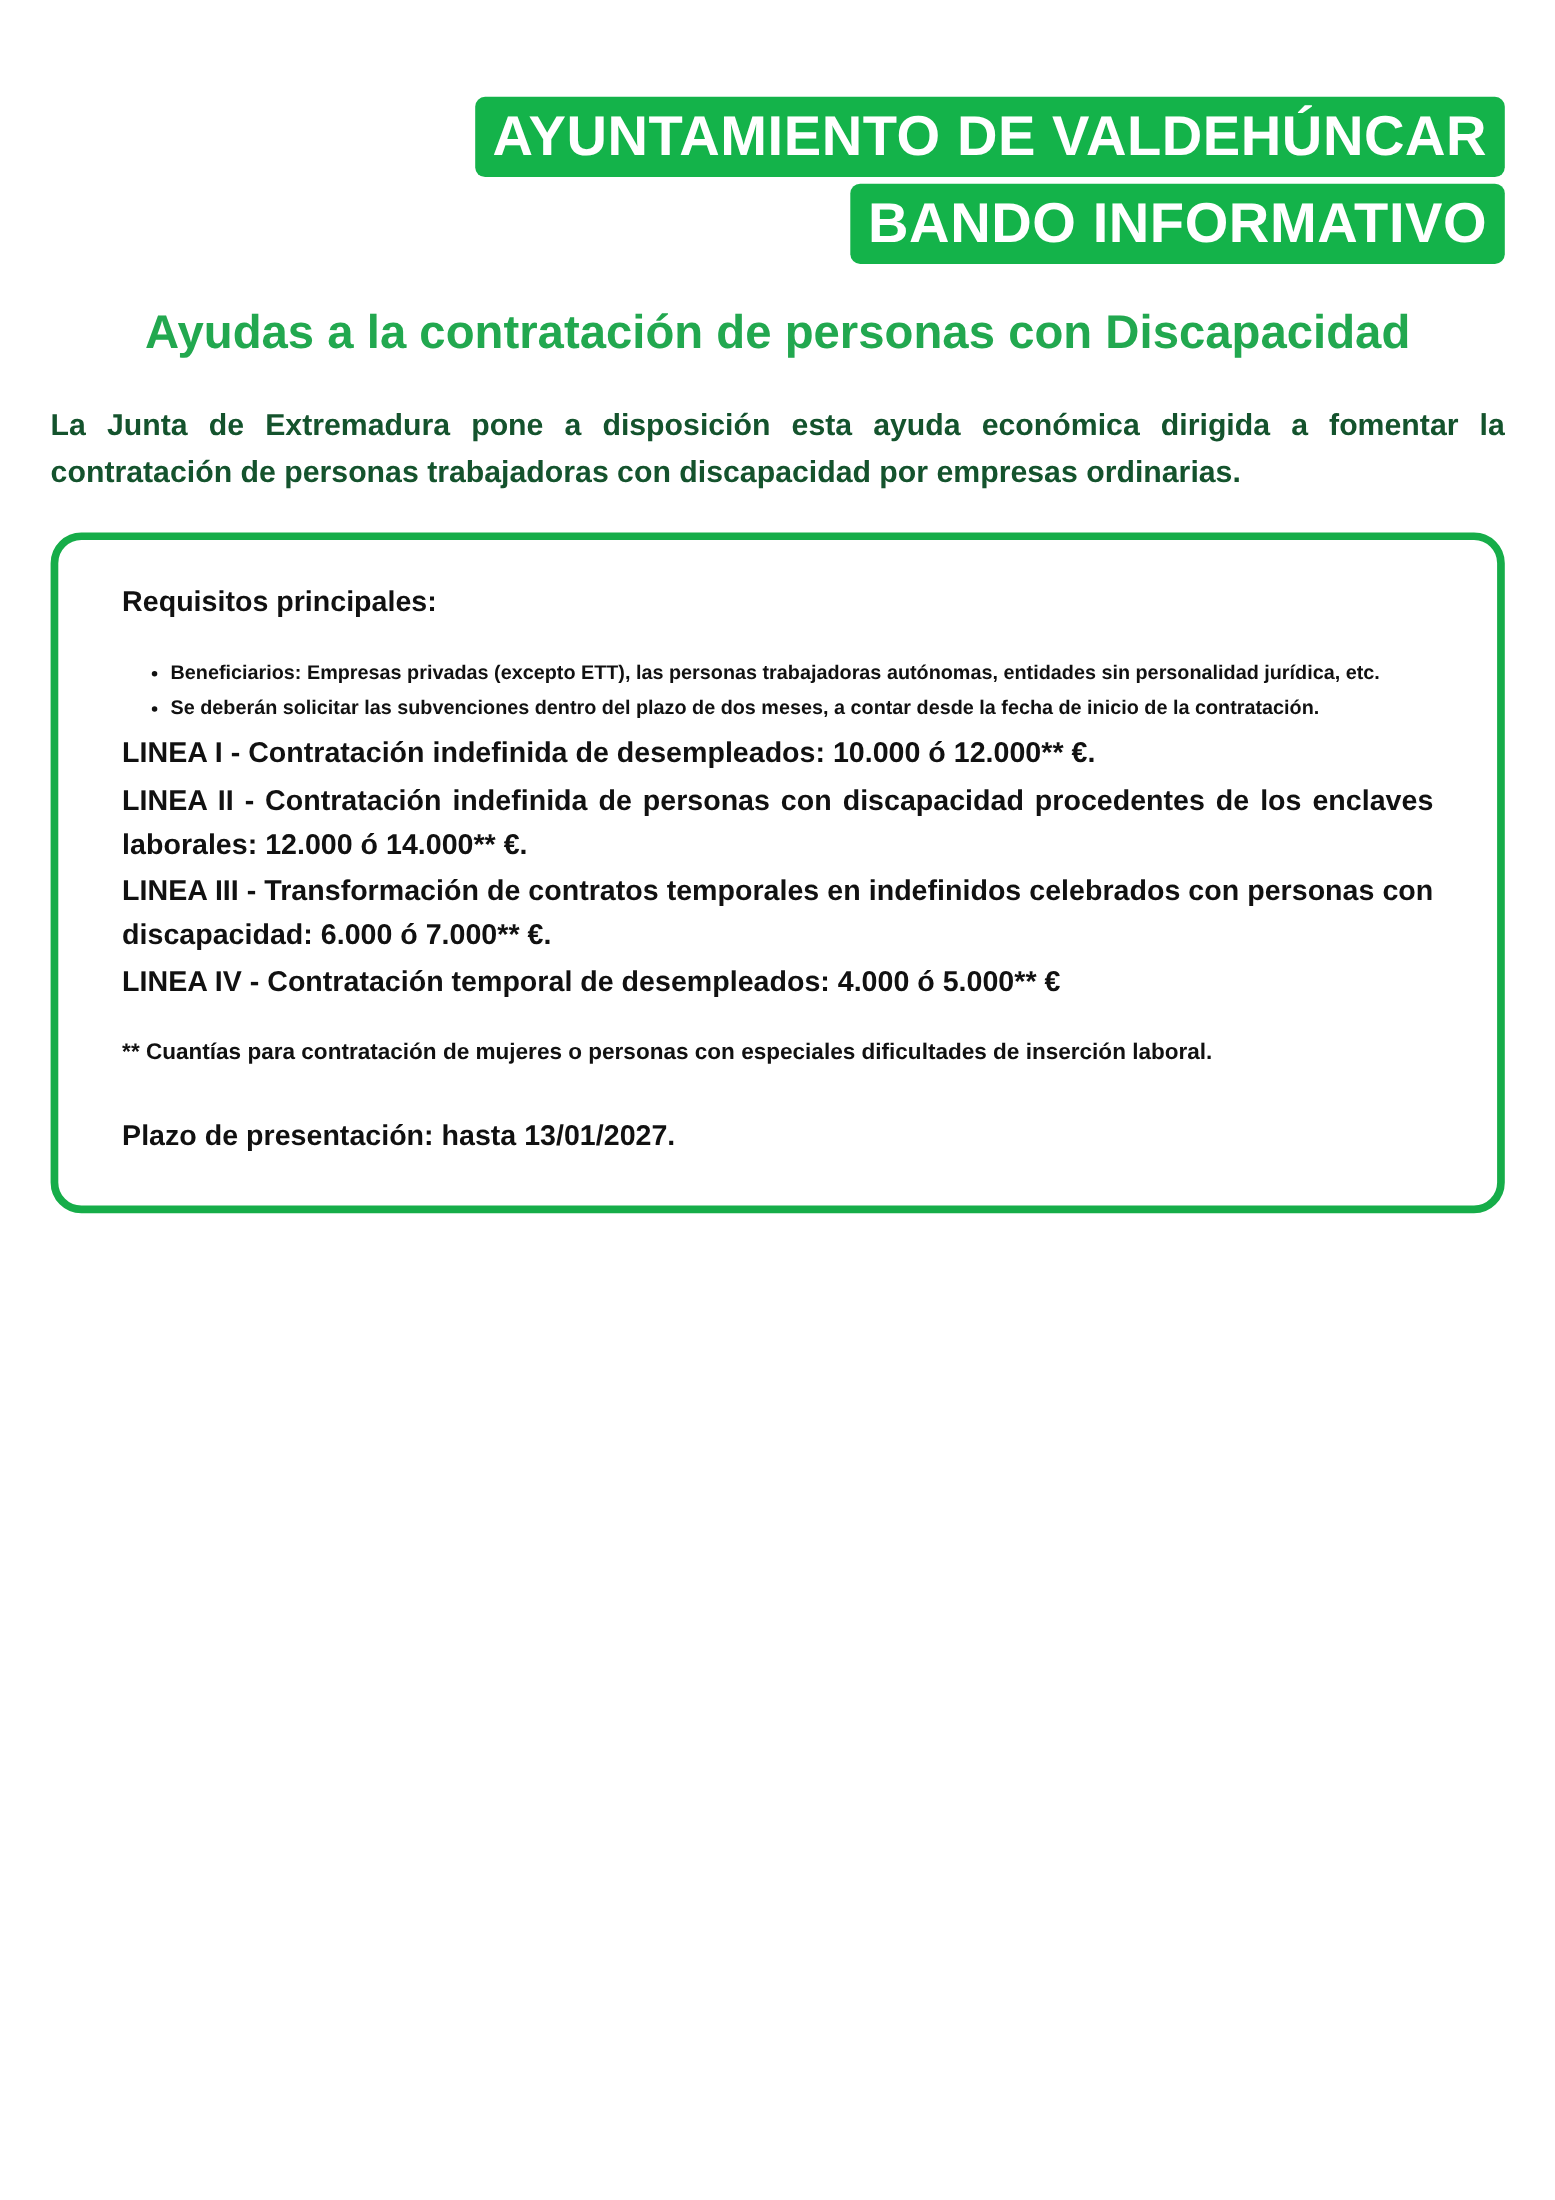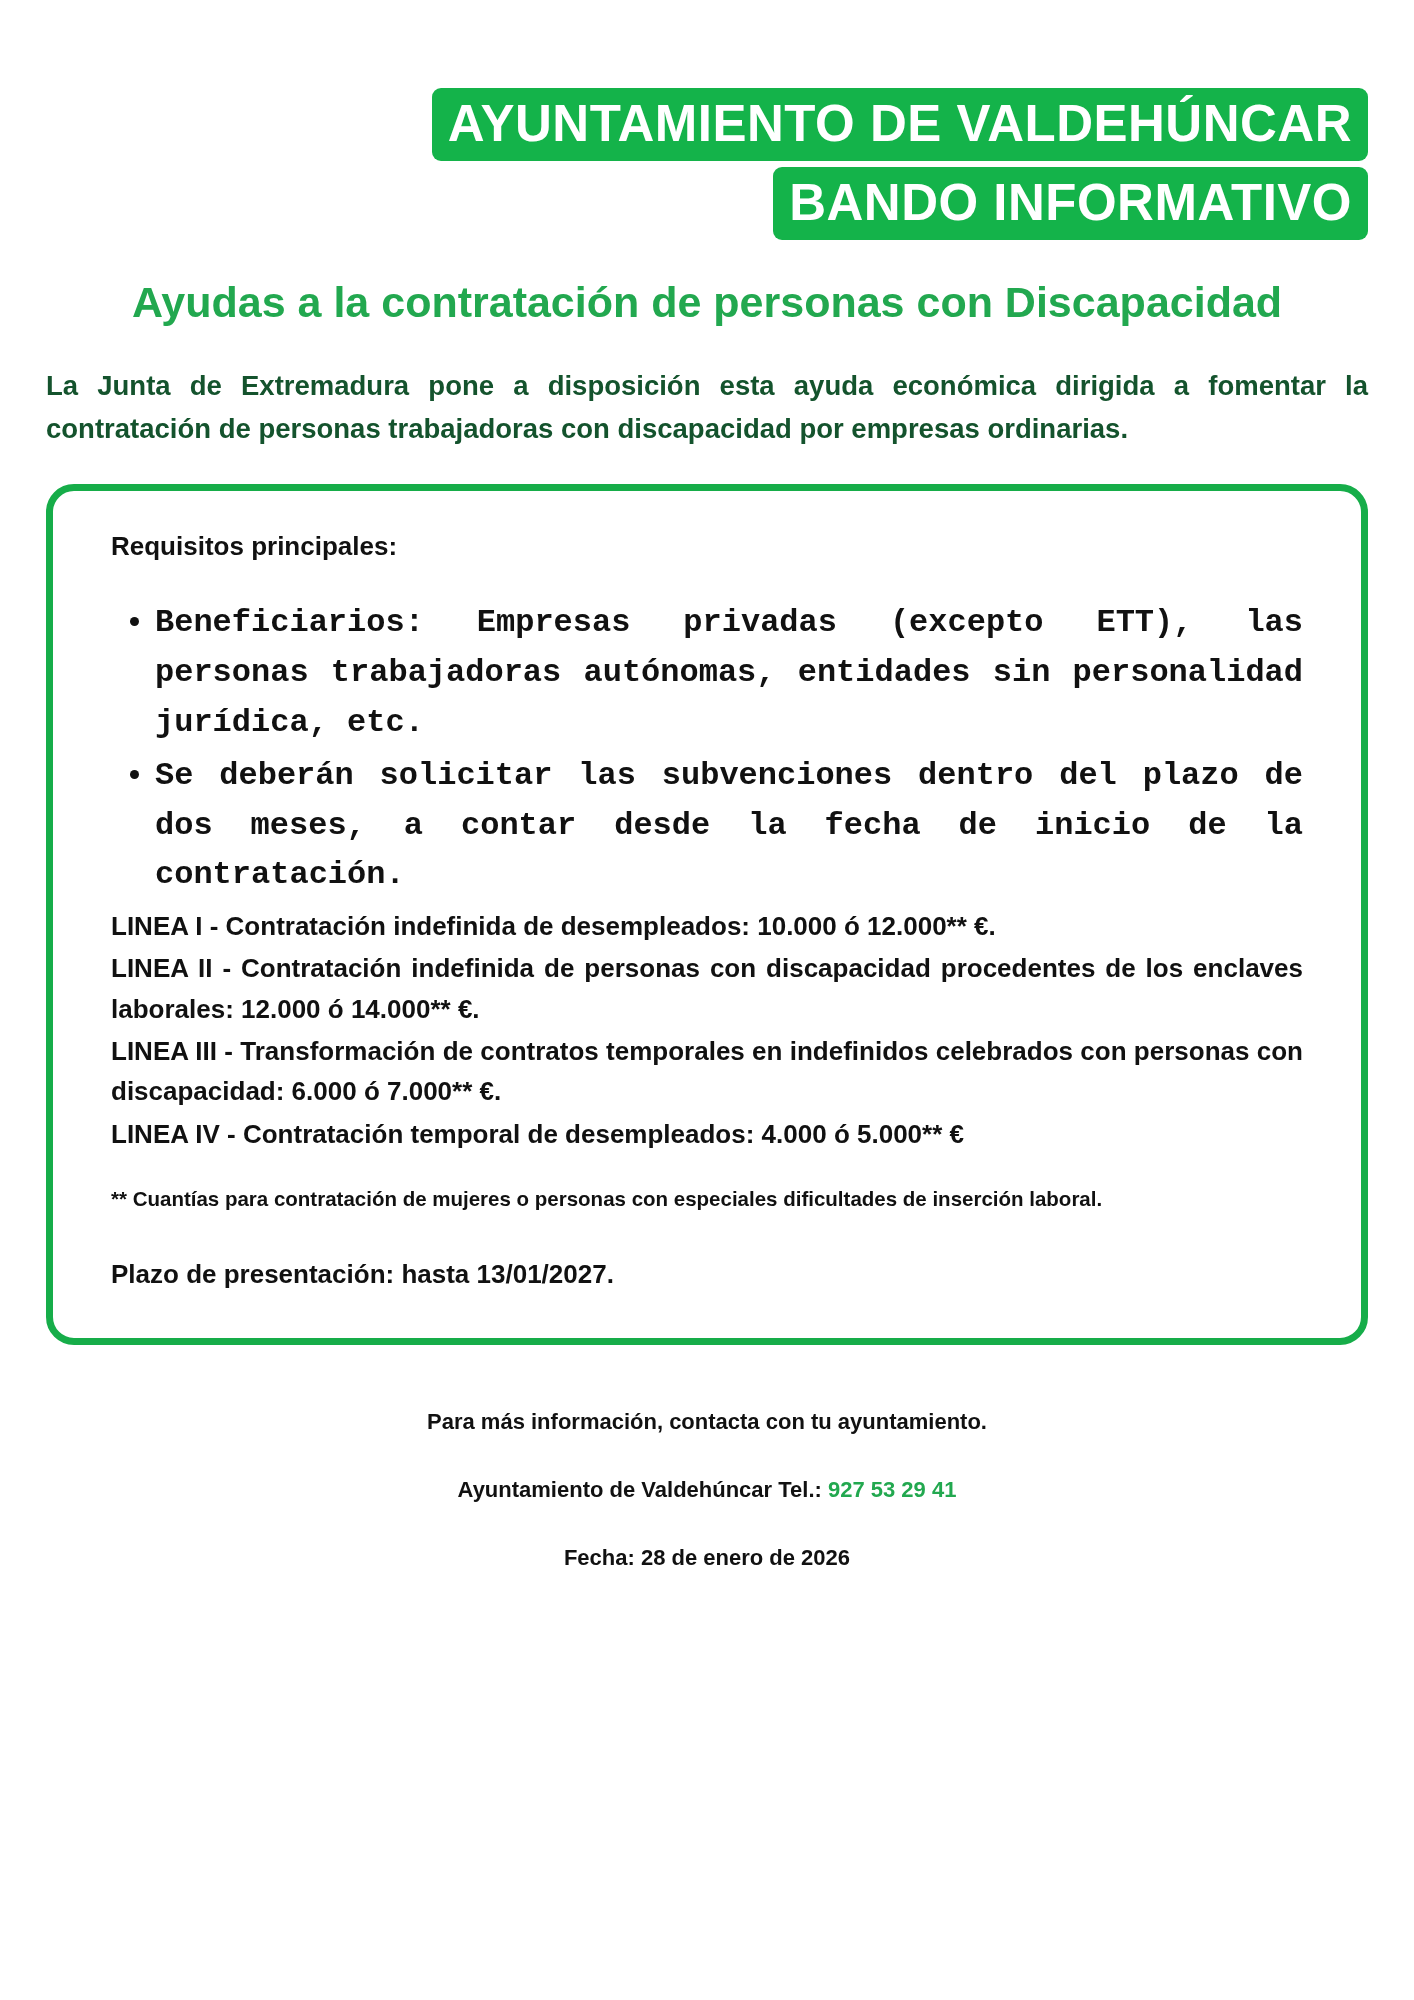--- a/index.html
+++ b/index.html
@@ -81,27 +81,26 @@
     font-size: 26px;
     font-weight: bold;
     margin: 0 0 36px 0;
   }
   ul.req-list {
     margin: 0 0 6px 0;
     padding-left: 44px;
     list-style: disc;
   }
   ul.req-list li {
-    font-size: 32px;
+    font-size: 18px;
     font-weight: bold;
     line-height: 1.55;
     margin-bottom: 4px;
     text-align: justify;
     text-justify: inter-word;
-    font-family: Liberation Mono, monospace;
   }
   .linea {
     font-size: 26px;
     font-weight: bold;
     line-height: 1.55;
     text-align: justify;
     text-justify: inter-word;
     margin: 0 0 2px 0;
   }
   .linea.nojust {
@@ -166,21 +165,14 @@
     <p class="linea">LINEA I - Contratación indefinida de desempleados: 10.000 ó 12.000** €.</p>
     <p class="linea">LINEA II - Contratación indefinida de personas con discapacidad procedentes de los enclaves laborales: 12.000 ó 14.000** €.</p>
     <p class="linea">LINEA III - Transformación de contratos temporales en indefinidos celebrados con personas con discapacidad: 6.000 ó 7.000** €.</p>
     <p class="linea nojust">LINEA IV - Contratación temporal de desempleados:  4.000 ó 5.000** €</p>
 
     <p class="footnote">** Cuantías para contratación de mujeres o personas con especiales dificultades de inserción laboral.</p>
 
     <p class="plazo">Plazo de presentación: hasta 13/01/2027.</p>
   </div>
 
-  <div class="footer">
-    <div class="footer-line">Para más información, contacta con tu ayuntamiento.</div>
-    <div class="footer-line">
-      <span>Ayuntamiento de Valdehúncar Tel.: </span><span class="phone">927 53 29 41</span>
-    </div>
-    <div class="footer-line">Fecha: 28 de enero de 2026</div>
-  </div>
 
 </div>
 
 </body></html>

